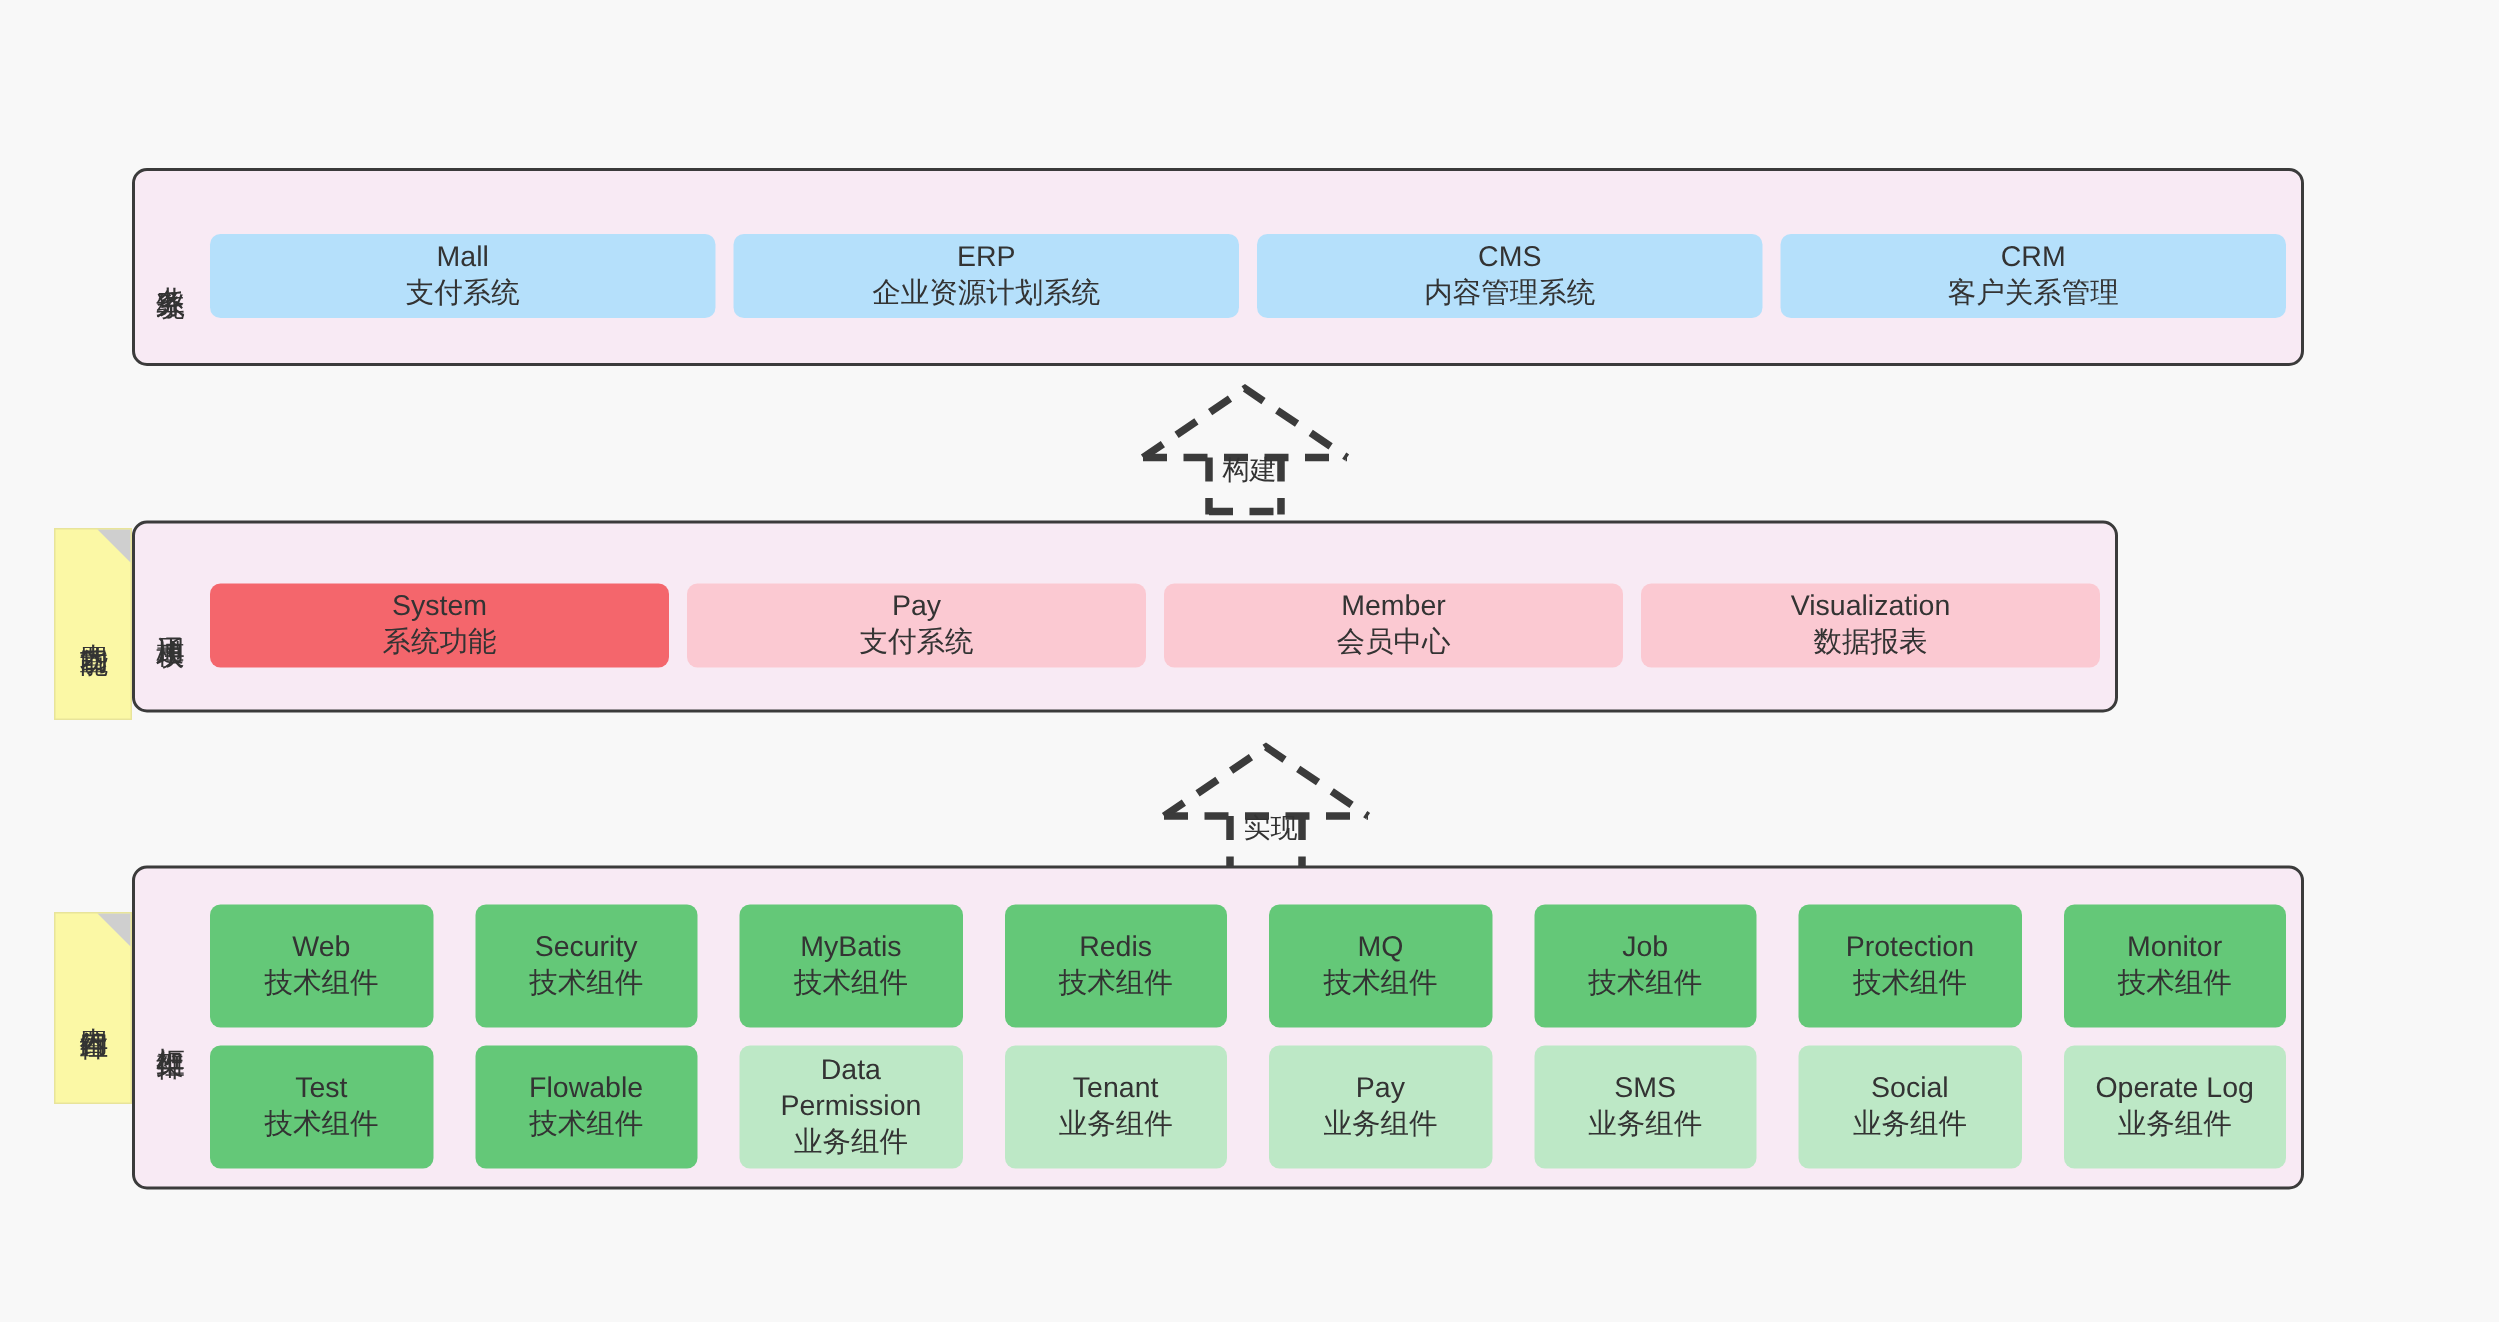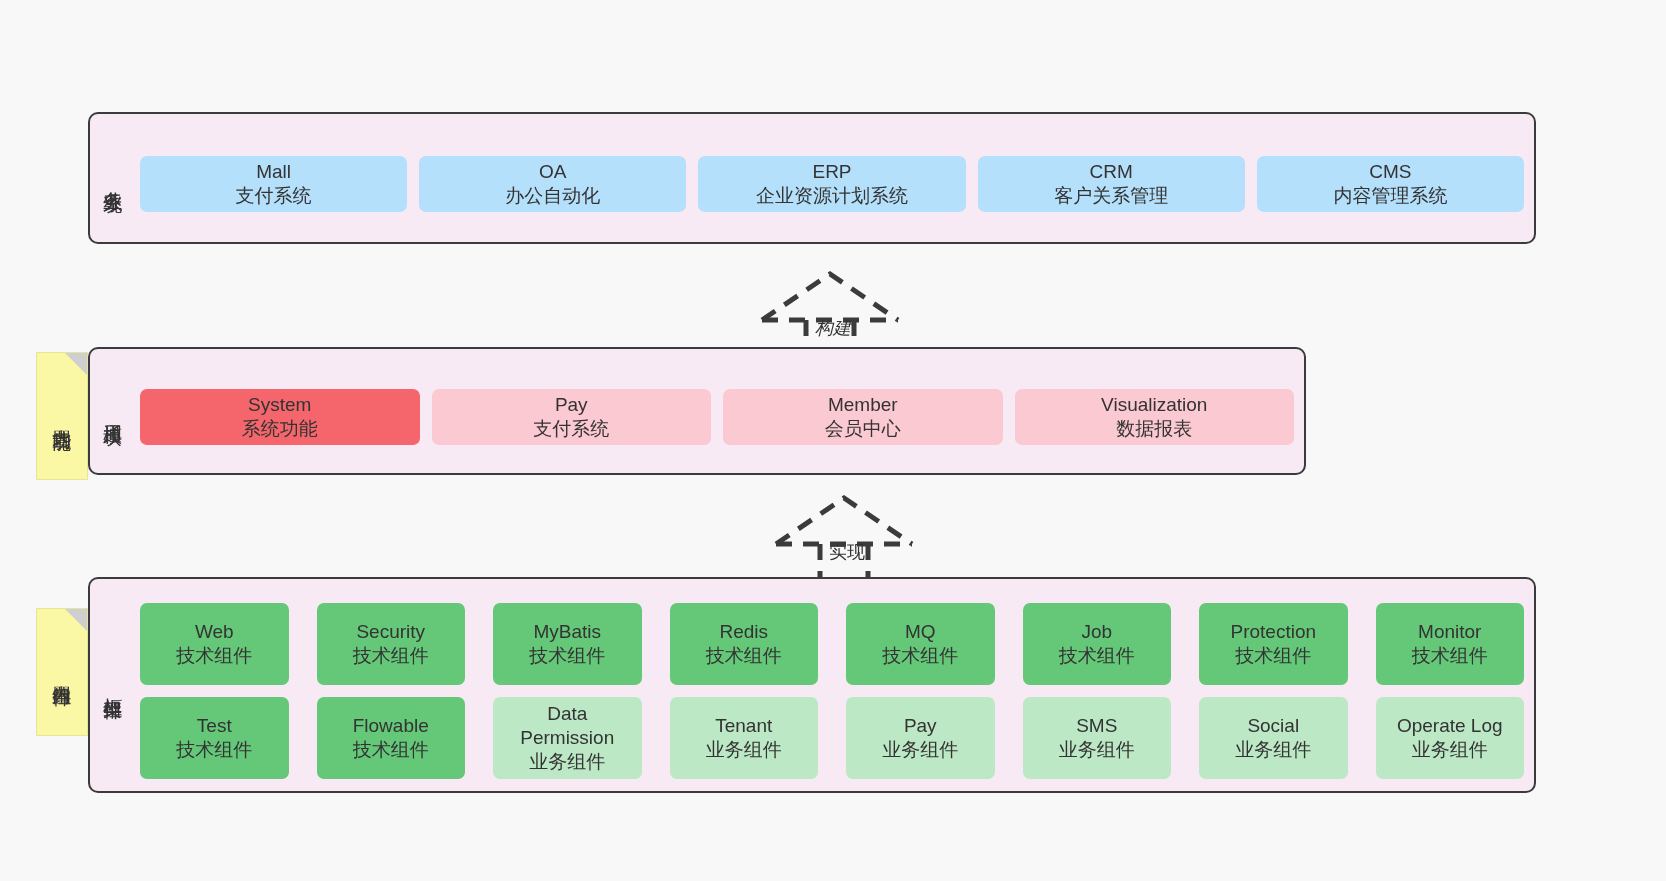--- a/index.html
+++ b/index.html
@@ -146,57 +146,53 @@
 <div class="canvas">
 
   <div class="layer" id="layer-business" style="left:88px; top:112px; width:1448px; height:132px;">
     <div class="layer-title">业务系统</div>
     <div class="layer-body">
       <div class="card card-blue">
         <span class="t-en">Mall</span>
         <span class="t-cn">支付系统</span>
       </div>
       <div class="card card-blue">
-        <span class="t-en">OA</span>
-        <span class="t-cn">办公自动化</span>
-      </div>
-      <div class="card card-blue">
         <span class="t-en">ERP</span>
         <span class="t-cn">企业资源计划系统</span>
+      </div>
+      <div class="card card-blue">
+        <span class="t-en">CMS</span>
+        <span class="t-cn">内容管理系统</span>
       </div>
       <div class="card card-blue">
         <span class="t-en">CRM</span>
         <span class="t-cn">客户关系管理</span>
       </div>
-      <div class="card card-blue">
-        <span class="t-en">CMS</span>
-        <span class="t-cn">内容管理系统</span>
-      </div>
     </div>
   </div>
 
-  <div class="arrow" id="arrow-build" style="left:758px; top:270px; width:150px; height:88px;font-style:italic;">
+  <div class="arrow" id="arrow-build" style="left:758px; top:255px; width:150px; height:88px;">
     <svg width="150" height="88" viewBox="0 0 150 88" aria-hidden="true">
 
       <polyline points="4,50 72,4 140,50" fill="none" stroke="#3b3b3b" stroke-width="5" stroke-dasharray="16,11" stroke-linecap="butt"></polyline>
       <line x1="4" y1="50" x2="140" y2="50" stroke="#3b3b3b" stroke-width="5" stroke-dasharray="16,11"></line>
 
       <line x1="48" y1="50" x2="48" y2="88" stroke="#3b3b3b" stroke-width="5" stroke-dasharray="16,11"></line>
       <line x1="96" y1="50" x2="96" y2="88" stroke="#3b3b3b" stroke-width="5" stroke-dasharray="16,11"></line>
       <line x1="48" y1="86" x2="96" y2="86" stroke="#3b3b3b" stroke-width="5" stroke-dasharray="16,11"></line>
     </svg>
     <span class="arrow-label" style="top:46px;">构建</span>
   </div>
 
   <div class="note" id="note-builtin-function" style="left:36px; top:352px; width:52px; height:128px;">
     <span class="fold"></span>
     <span>内置功能</span>
   </div>
 
-  <div class="layer" id="layer-common" style="left:88px; top:347px; width:1218px; height:128px;">
+  <div class="layer" id="layer-common" style="left:88px; top:347px; width:1324px; height:128px;">
     <div class="layer-title">通用模块</div>
     <div class="layer-body">
       <div class="card card-red">
         <span class="t-en">System</span>
         <span class="t-cn">系统功能</span>
       </div>
       <div class="card card-pink">
         <span class="t-en">Pay</span>
         <span class="t-cn">支付系统</span>
       </div>

